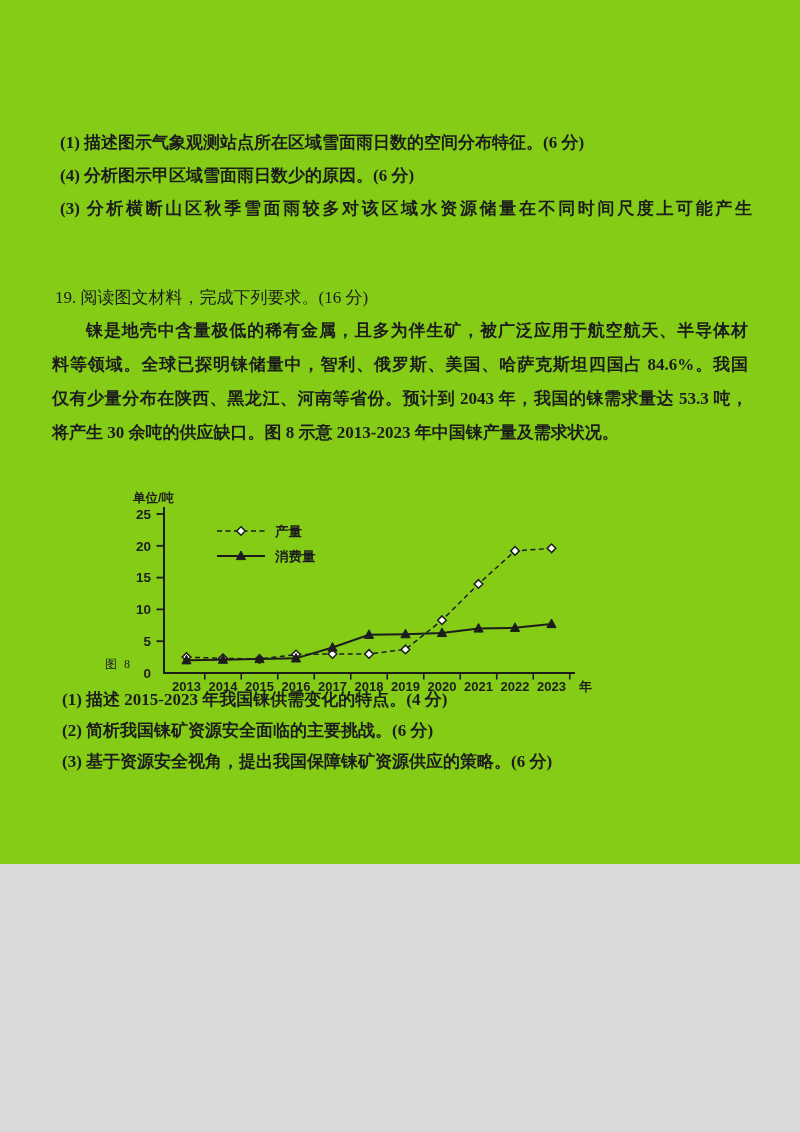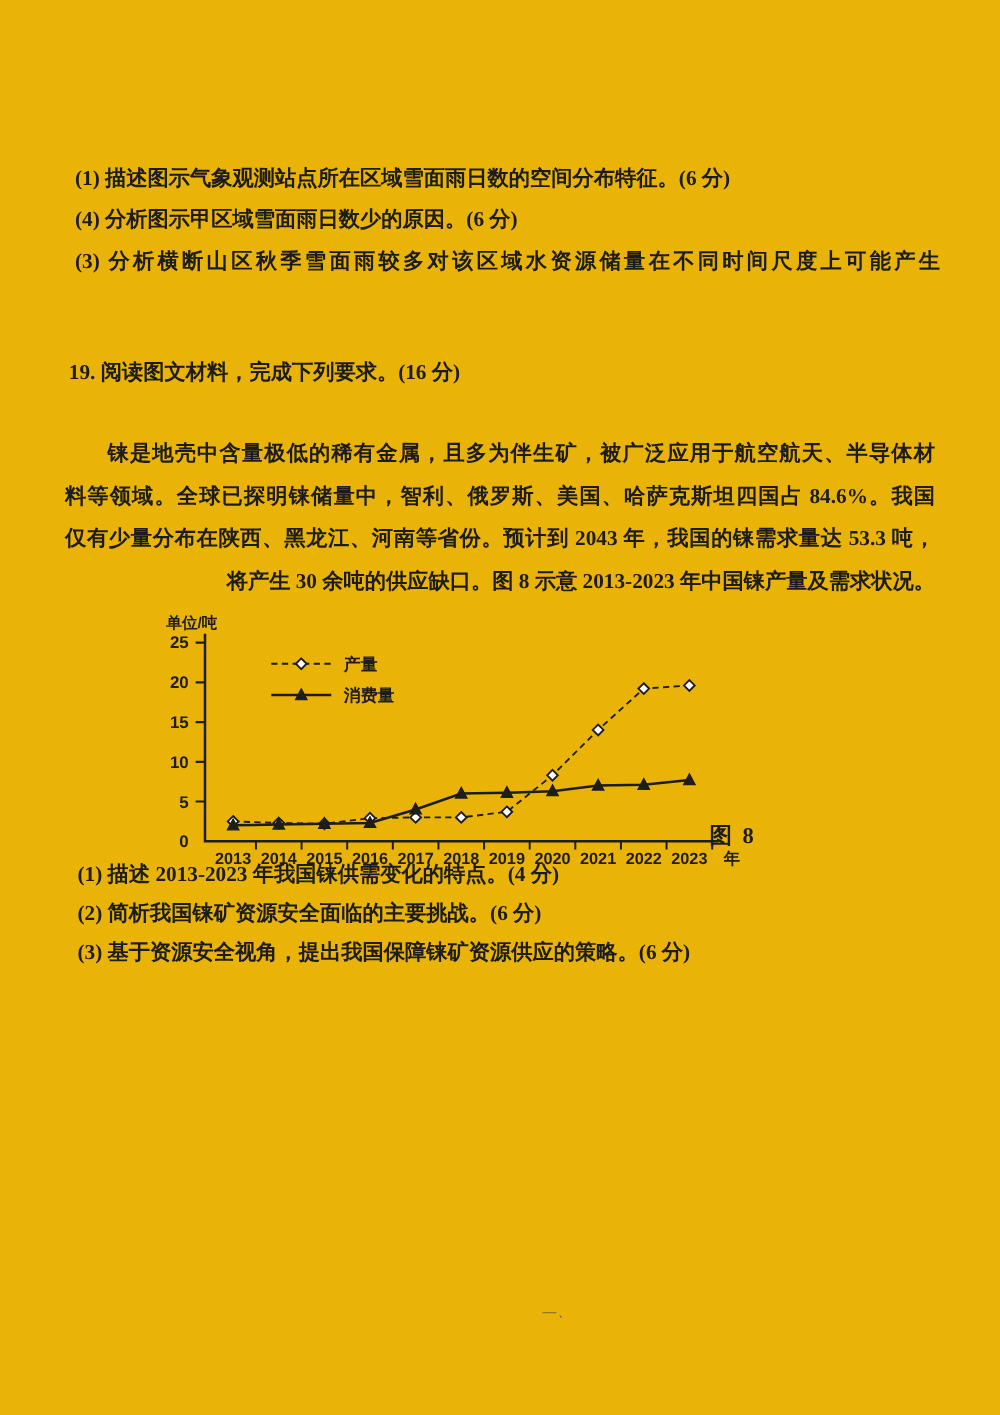--- a/index.html
+++ b/index.html
@@ -1,33 +1,33 @@
 <!DOCTYPE html>
 <html><head>
 <meta charset="utf-8">
 <style>
   html,body{margin:0;padding:0;background:#d9d9d9;}
   .page{
-    position:relative;width:800px;height:1132px;margin:0 auto;
-    background:#eab308;color:#1c1c1c;overflow:hidden;
+    position:relative;width:800px;height:864px;margin:0 auto;
+    background:#84cc16;color:#1c1c1c;overflow:hidden;
     font-family:"Liberation Serif","DejaVu Serif",serif;
   }
   .abs{position:absolute;}
   .qline{font-size:17px;font-weight:600;line-height:33px;white-space:nowrap;}
   #top-questions{top:126px;left:60px;width:692px;}
   #top-questions .qline:nth-child(3){white-space:normal;text-align:justify;text-align-last:justify;}
   #top-questions .qline.cont{padding-left:28px;}
-  #q19-title{top:281px;left:55px;font-size:17px;font-weight:700;line-height:33px;white-space:nowrap;}
+  #q19-title{top:281px;left:55px;font-size:17px;font-weight:400;line-height:33px;white-space:nowrap;}
   #material{top:314px;left:52px;width:696px;}
-  #material .mline{font-size:17px;font-weight:600;line-height:34px;white-space:normal;text-align:right;}
-  #material .mline:first-child{text-indent:34px;margin-top:32px;}
+  #material .mline{font-size:17px;font-weight:600;line-height:34px;white-space:normal;}
+  #material .mline:first-child{text-indent:34px;}
   #material .mline:not(:last-child){text-align:justify;text-align-last:justify;}
   #chart-wrap{top:435px;left:105px;width:500px;height:215px;margin-top:48px;}
-  #figure-caption{top:656px;left:105px;width:500px;text-align:right;
-    font-size:18px;font-weight:700;letter-spacing:2px;}
+  #figure-caption{top:656px;left:105px;width:500px;text-align:left;
+    font-size:12px;font-weight:400;letter-spacing:2px;}
   #bottom-questions{top:684px;left:62px;width:700px;}
   #bottom-questions .qline{line-height:31px;}
   #footer-mark{top:1042px;left:398px;width:96px;text-align:center;
     font-size:11px;color:#4a4a4a;letter-spacing:1px;}
   
   svg text{font-family:"Liberation Sans","DejaVu Sans",sans-serif;font-weight:700;fill:#1d1d1d;}
   svg .ylab{font-size:13.5px;}
   svg .xlab{font-size:13px;}
   svg .leg{font-size:13.5px;}
   svg .unit{font-size:12.5px;}
@@ -119,20 +119,20 @@
         <text x="170" y="53" class="leg">产量</text>
         <line x1="112" y1="73" x2="160" y2="73" stroke="#1d1d1d" stroke-width="2"></line>
         <path d="M 136 68 L 140.6 76.6 L 131.4 76.6 Z" fill="#1d1d1d" stroke="#1d1d1d"></path>
         <text x="170" y="78" class="leg">消费量</text>
       </svg>
   </div>
 
   <div class="abs" id="figure-caption">图  8</div>
 
   <div class="abs" id="bottom-questions">
-    <div class="qline">(1) 描述 2013-2023 年我国铼供需变化的特点。(4 分)</div>
+    <div class="qline">(1) 描述 2015-2023 年我国铼供需变化的特点。(4 分)</div>
     <div class="qline">(2) 简析我国铼矿资源安全面临的主要挑战。(6 分)</div>
     <div class="qline">(3) 基于资源安全视角，提出我国保障铼矿资源供应的策略。(6 分)</div>
   </div>
 
   <div class="abs" id="footer-mark">—、</div>
 
 </div>
 
 </body></html>

